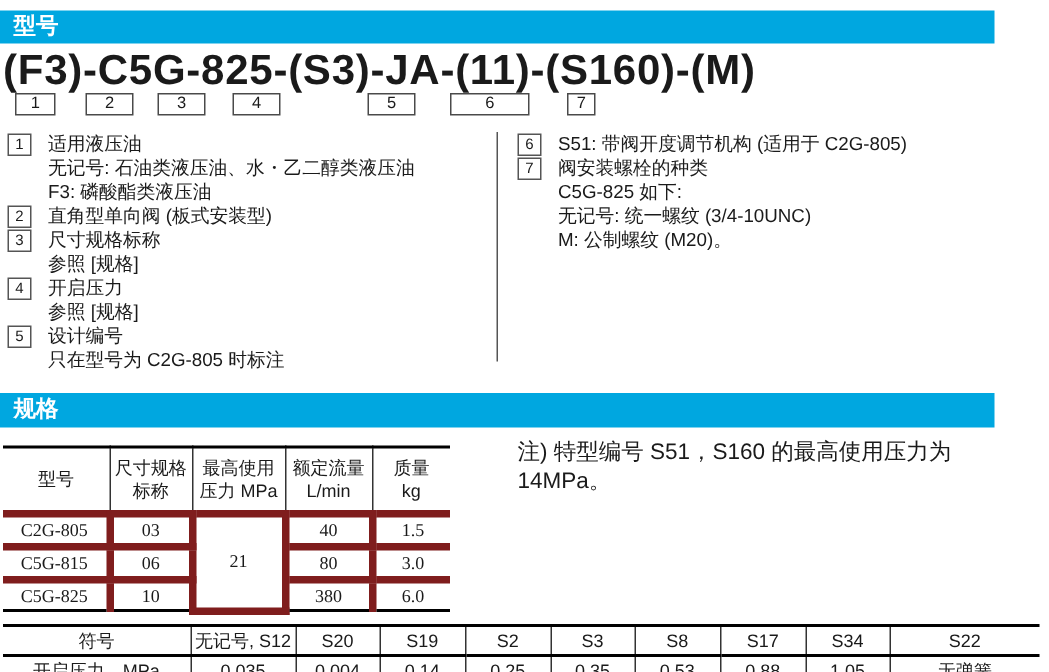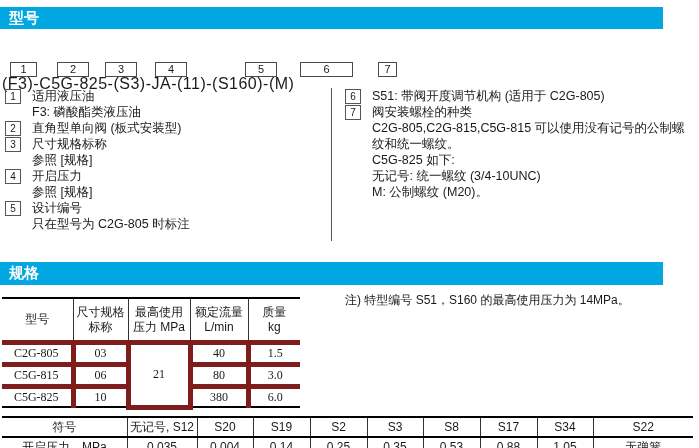--- a/index.html
+++ b/index.html
@@ -12,41 +12,41 @@
   .bar {
     position:absolute; left:0; width:663px; box-sizing:border-box;
     background:#00a7e0; color:#ffffff; font-weight:bold; font-size:15px;
     padding:2px 0 2px 9px; line-height:18px;
   }
   #bar-model { top:7px; height:22px; }
   #bar-specs { top:262px; height:23px; }
 
   .model-code {
     position:absolute; top:31px; left:2px;
-    font-size:16px; font-weight:normal; letter-spacing:0.5px; white-space:nowrap;margin-top:44px;
+    font-size:28px; font-weight:bold; letter-spacing:0.5px; white-space:nowrap;
   }
   .markers { position:absolute; top:62px; left:0; height:16px; width:699px; }
   .marker {
     position:absolute; box-sizing:border-box; height:15px;
     border:1px solid #4a4a4a; font-size:11px; line-height:13px; text-align:center;
   }
   .col { position:absolute; top:88px; font-size:12.5px; line-height:16px; }
   #col-left  { left:5px;  width:322px; }
   #col-right { left:345px; width:350px; }
   .v-divider { position:absolute; left:331px; top:88px; width:1px; height:153px; background:#555; }
 
   .item { display:flex; align-items:flex-start; }
   .numbox {
     flex:0 0 14px; box-sizing:content-box; height:13px; width:14px;
     border:1px solid #555; font-size:10px; line-height:13px; text-align:center;
     margin:1px 11px 0 0;
   }
   .item-lines { flex:1; }
 
-  .note { position:absolute; top:292px; left:345px; font-size:12px; }
+  .note { position:absolute; top:292px; left:345px; font-size:15px; }
 
   table { border-collapse:collapse; table-layout:fixed; }
   td, th { padding:0; font-weight:normal; text-align:center; vertical-align:middle; }
 
   table.spec {
     position:absolute; top:297px; left:2px; width:298px;
     font-size:12px; border-top:2px solid #000; border-bottom:2px solid #000;
   }
   table.spec th {
     border:1px solid #333; border-top:none; border-bottom:2px solid #000;
@@ -84,20 +84,21 @@
   <span class="marker" style="left:245px;width:32px;">5</span>
   <span class="marker" style="left:300px;width:53px;">6</span>
   <span class="marker" style="left:378px;width:19px;">7</span>
 </div>
 
 <div class="col" id="col-left">
   <div class="item">
     <span class="numbox">1</span>
     <div class="item-lines">
       <div>适用液压油</div>
+      <div>无记号: 石油类液压油、水・乙二醇类液压油</div>
       <div>F3: 磷酸酯类液压油</div>
     </div>
   </div>
   <div class="item">
     <span class="numbox">2</span>
     <div class="item-lines">
       <div>直角型单向阀 (板式安装型)</div>
     </div>
   </div>
   <div class="item">
@@ -129,21 +130,20 @@
   <div class="item">
     <span class="numbox">6</span>
     <div class="item-lines">
       <div>S51: 带阀开度调节机构 (适用于 C2G-805)</div>
     </div>
   </div>
   <div class="item">
     <span class="numbox">7</span>
     <div class="item-lines">
       <div>阀安装螺栓的种类</div>
-      <div>C2G-805,C2G-815,C5G-815 可以使用没有记号的公制螺纹和统一螺纹。</div>
       <div>C5G-825 如下:</div>
       <div>无记号: 统一螺纹 (3/4-10UNC)</div>
       <div>M: 公制螺纹 (M20)。</div>
     </div>
   </div>
 </div>
 
 <div class="bar" id="bar-specs">
   <span>规格</span>
 </div>

